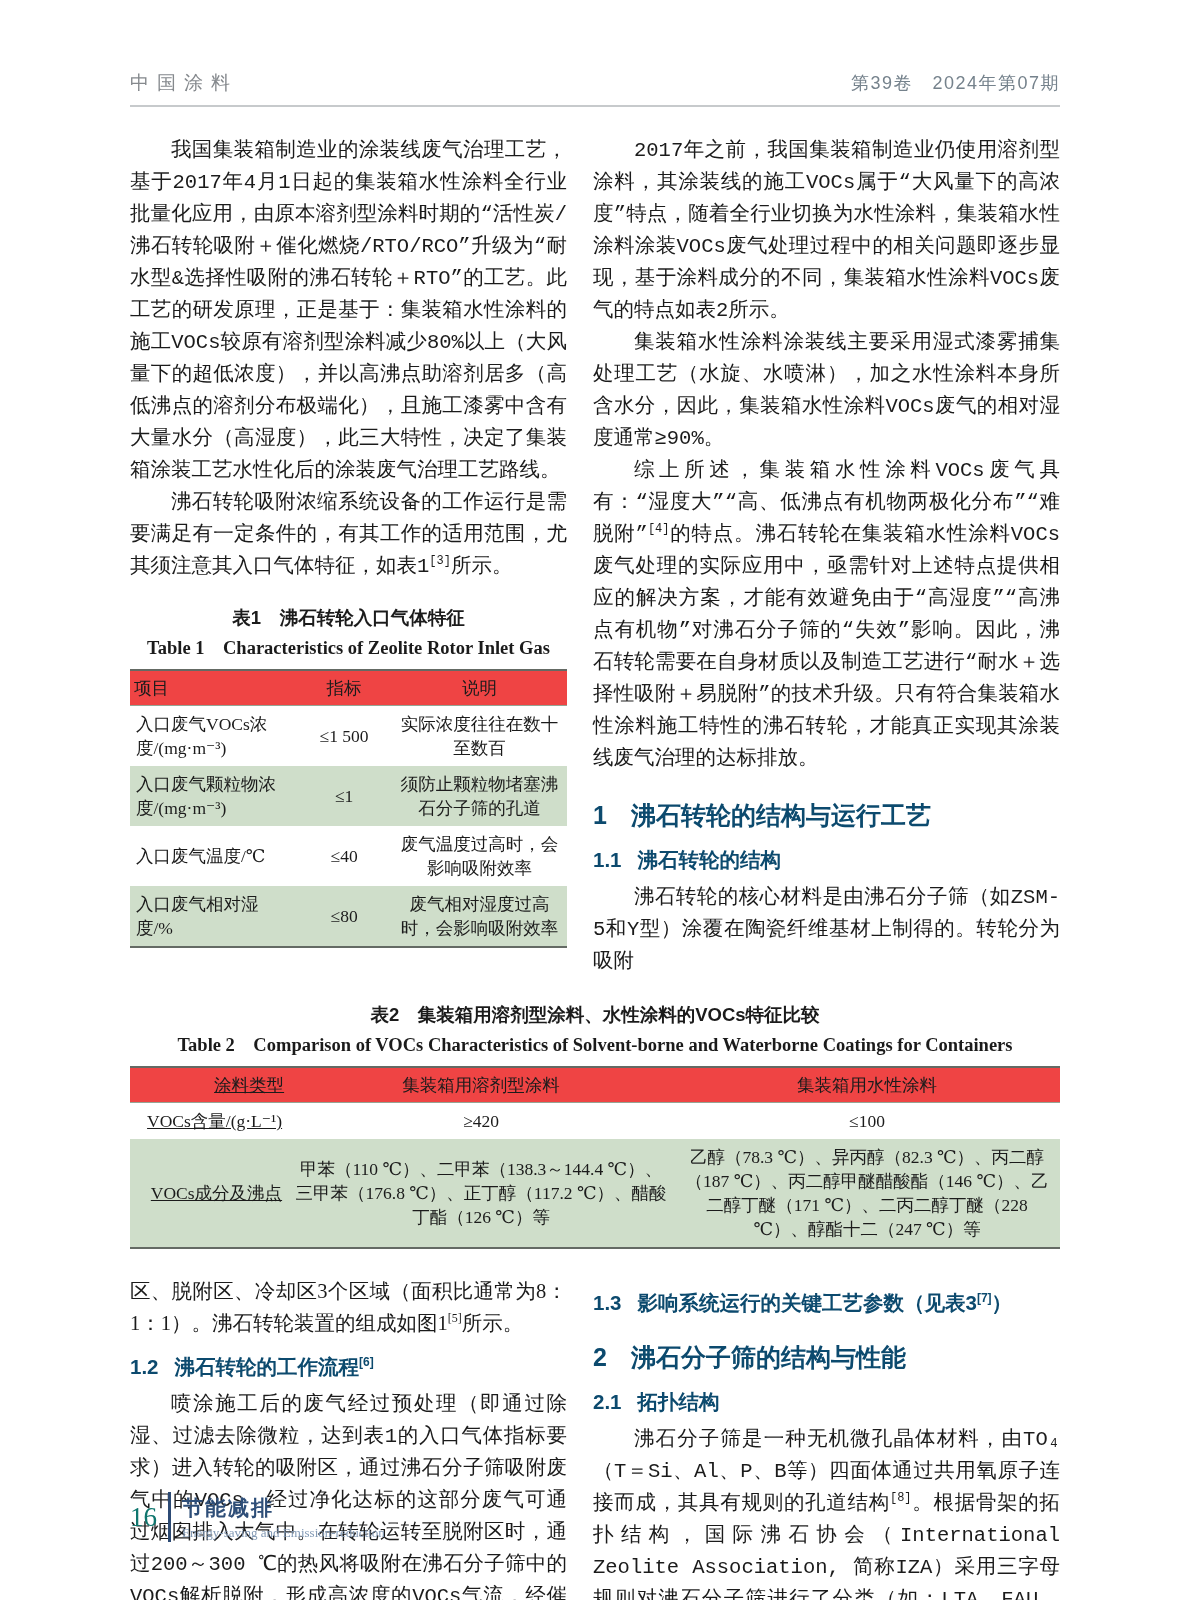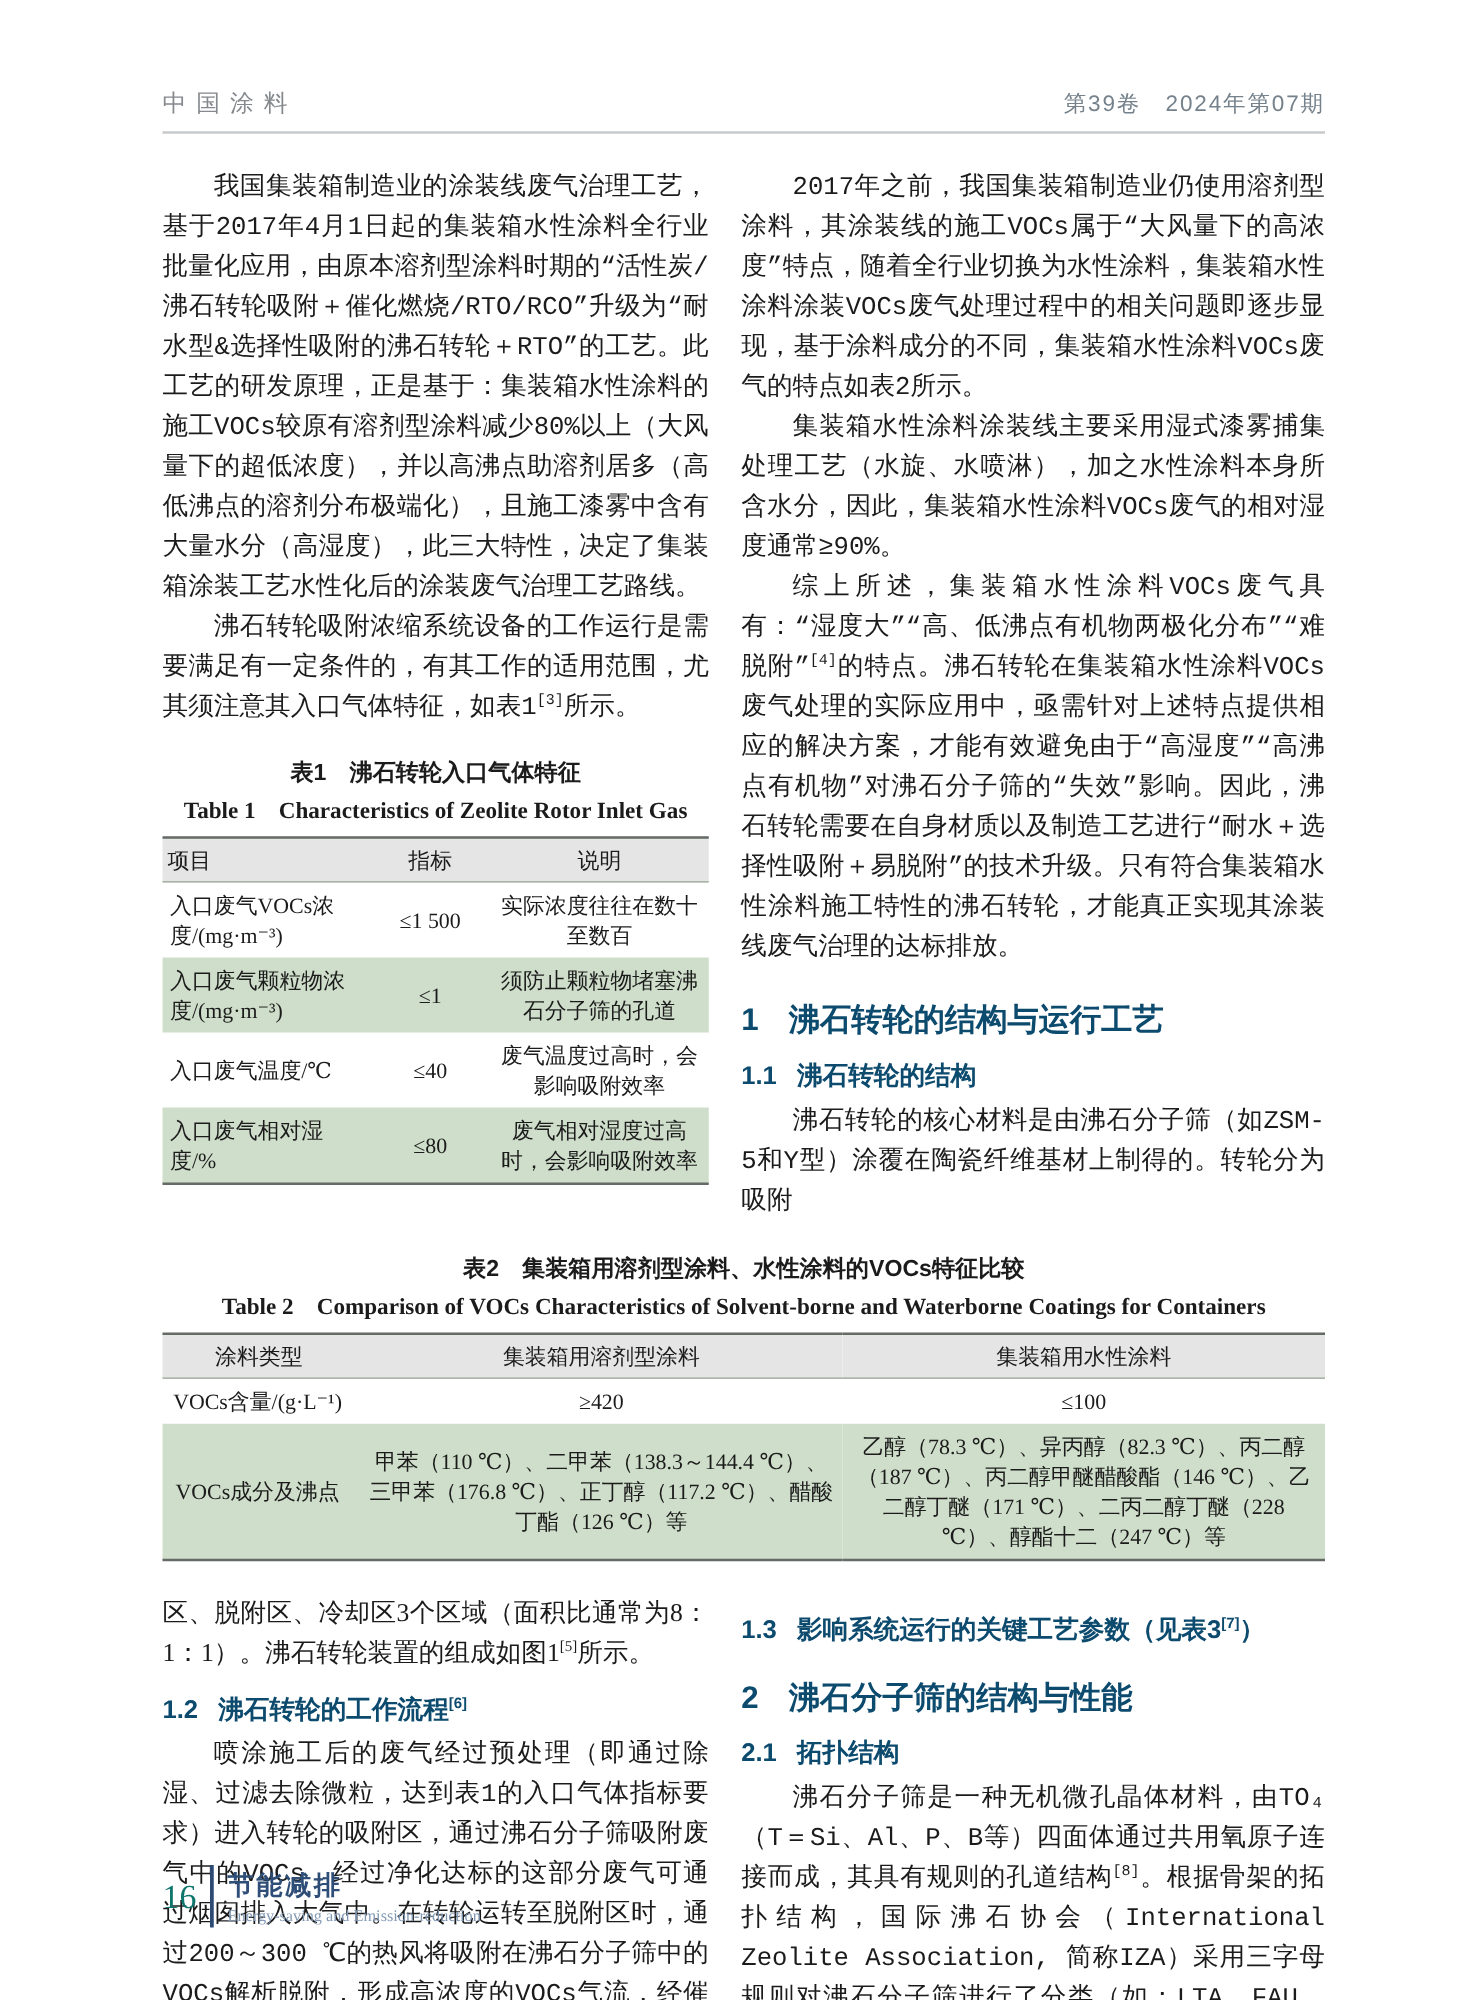--- a/index.html
+++ b/index.html
@@ -51,33 +51,33 @@
   .tbl-caption-en {
     text-align: center; font-family: "Liberation Serif", "DejaVu Serif", serif;
     font-weight: bold; font-size: 18.5px; margin-top: 5px;
   }
   table.tbl {
     width: 100%; border-collapse: collapse; margin-top: 9px;
     border-top: 2px solid #646a64; border-bottom: 2px solid #646a64;
     font-size: 17.5px; line-height: 24px;
   }
   .tbl th {
-    font-weight: normal; background: #e5e5e5;
+    font-weight: normal; background: #ef4444;
     padding: 5px 4px; border-bottom: 1px solid #95a595; text-align: center;
   }
   .tbl td { padding: 6px 6px; vertical-align: middle; }
   .tbl tr.alt { background: #cfdeca; }
   
   .t1 .c1 { width: 38%; text-align: left; }
   .t1 .c2 { width: 22%; text-align: center; }
   .t1 .c3 { width: 40%; text-align: center; }
   
   .table2-wrap { margin-top: 24px; }
   .t2 { line-height: 27px; }
-  .t2 th.c1, .t2 td.c1 { width: 17%; text-align: center; padding-left: 0; }
+  .t2 th.c1, .t2 td.c1 { width: 17%; text-align: right; padding-left: 0; text-decoration: underline; }
   .t2 .c2 { width: 41.5%; text-align: center; }
   .t2 .c3 { width: 41.5%; text-align: center; }
 
   .columns.bottom { margin-top: 26px; }
 
   
   .page-footer {
     position: absolute; left: 130px; top: 1492px;
     display: flex; align-items: center;
   }

